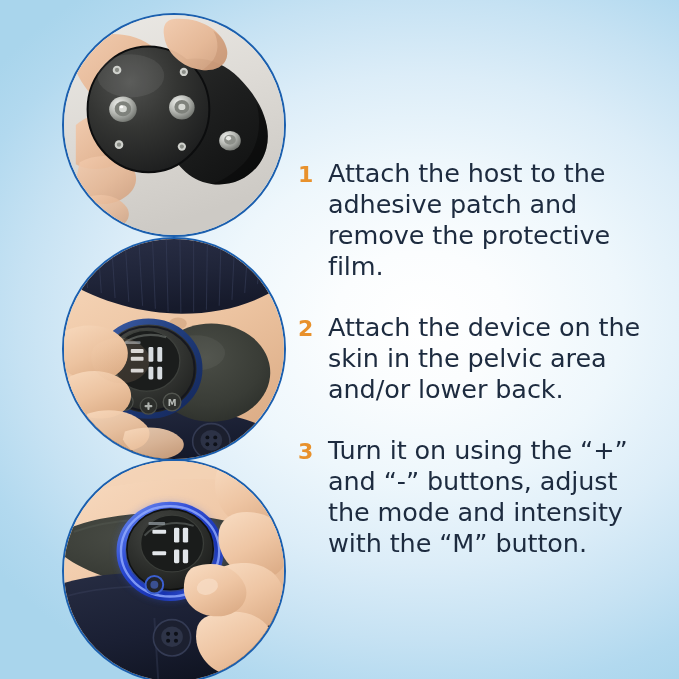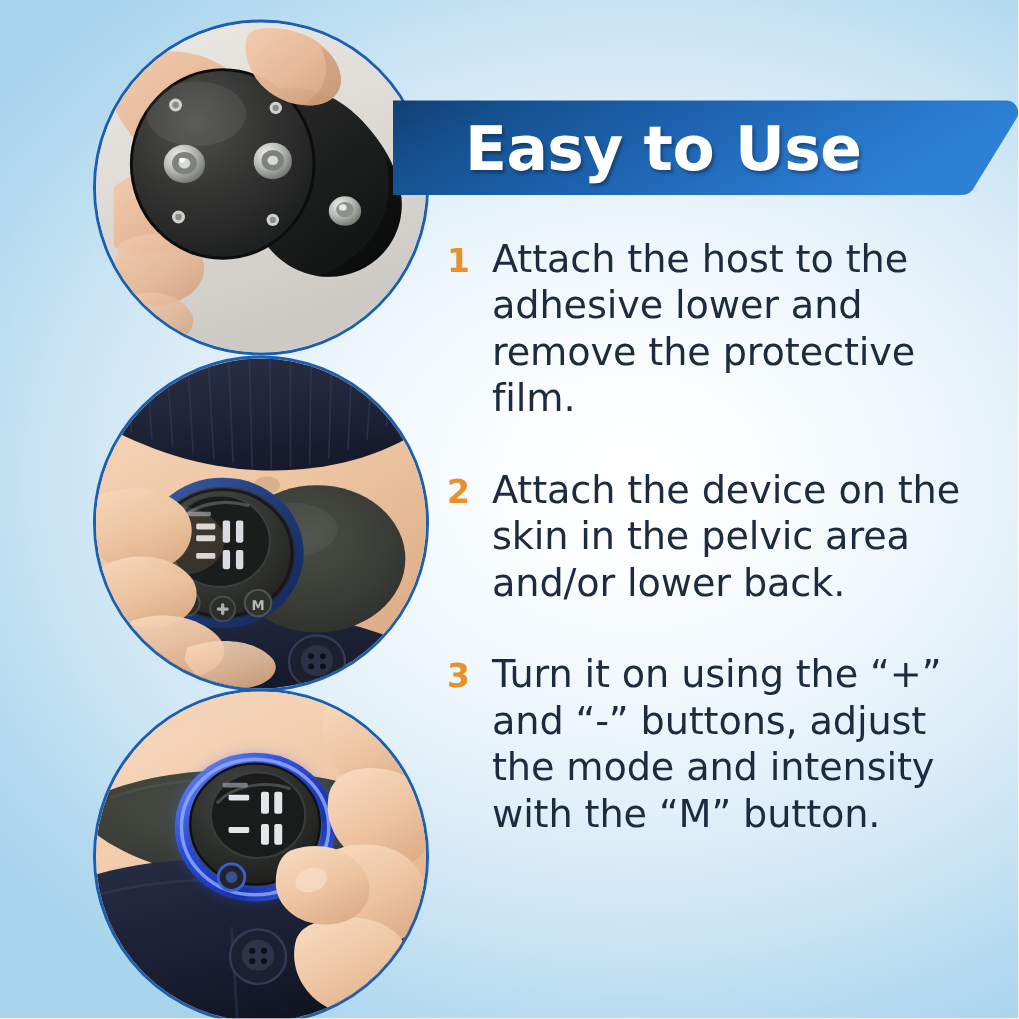--- a/index.html
+++ b/index.html
@@ -391,41 +391,26 @@
       <ellipse cx="110" cy="179" rx="11" ry="10.5" fill="#2e3448"></ellipse>
       <g fill="#0d1018">
         <circle cx="106" cy="176" r="2.1"></circle>
         <circle cx="114" cy="176" r="2.1"></circle>
         <circle cx="106" cy="183" r="2.1"></circle>
         <circle cx="114" cy="183" r="2.1"></circle>
       </g>
     </svg>
   </div>
 
-  <div id="banner">
-    <svg viewBox="0 0 417 72" preserveAspectRatio="none">
-      <defs>
-        <linearGradient id="bannerGrad" x1="0" y1="0" x2="1" y2="0.25">
-          <stop offset="0" stop-color="#123f73"></stop>
-          <stop offset="0.18" stop-color="#15508f"></stop>
-          <stop offset="0.55" stop-color="#1f66b4"></stop>
-          <stop offset="0.85" stop-color="#2a7ace"></stop>
-          <stop offset="1" stop-color="#2d80d6"></stop>
-        </linearGradient>
-      </defs>
-      <path d="M0 3 H409 A8 8 0 0 1 415 16 L388 60 A10 10 0 0 1 379 66 H0 Z" fill="url(#bannerGrad)"></path>
-    </svg>
-    <div id="banner-title">Easy to Use</div>
-  </div>
 
   <div id="steps">
 
     <div class="step">
       <div class="step-num">1</div>
-      <div class="step-text">Attach the host to the adhesive lower and remove the protective film.</div>
+      <div class="step-text">Attach the host to the adhesive patch and remove the protective film.</div>
     </div>
 
     <div class="step">
       <div class="step-num">2</div>
       <div class="step-text">Attach the device on the skin in the pelvic area and/or lower back.</div>
     </div>
 
     <div class="step">
       <div class="step-num">3</div>
       <div class="step-text">Turn it on using the “+” and “-” buttons, adjust the mode and intensity with the “M” button.</div>

